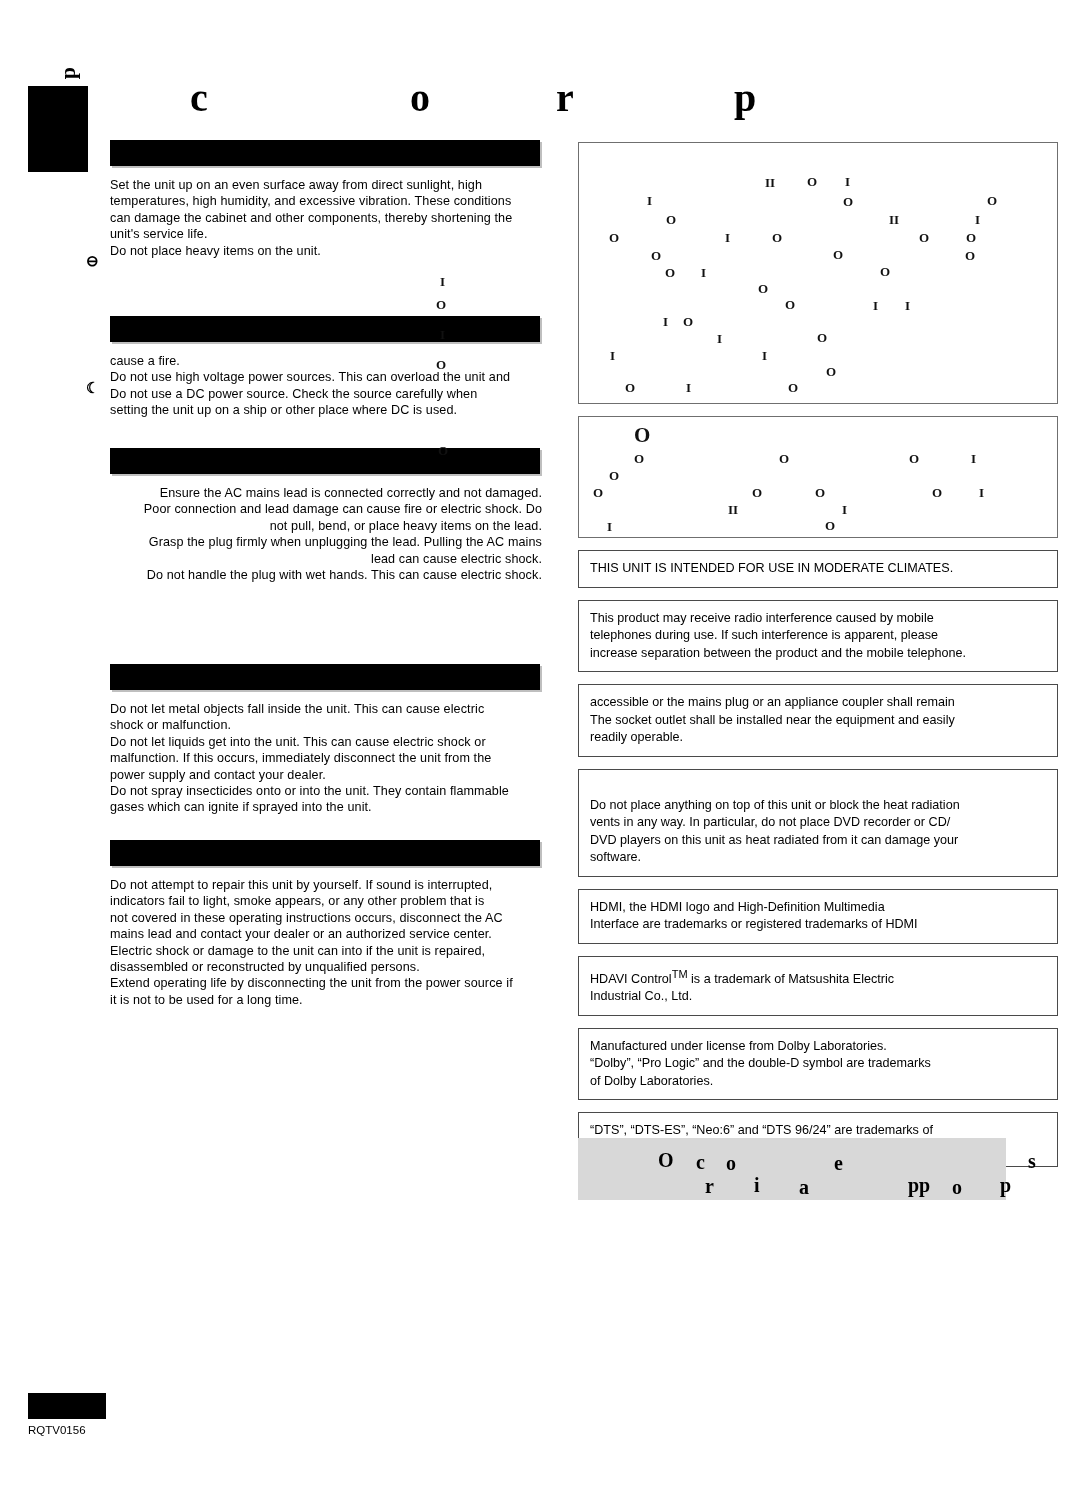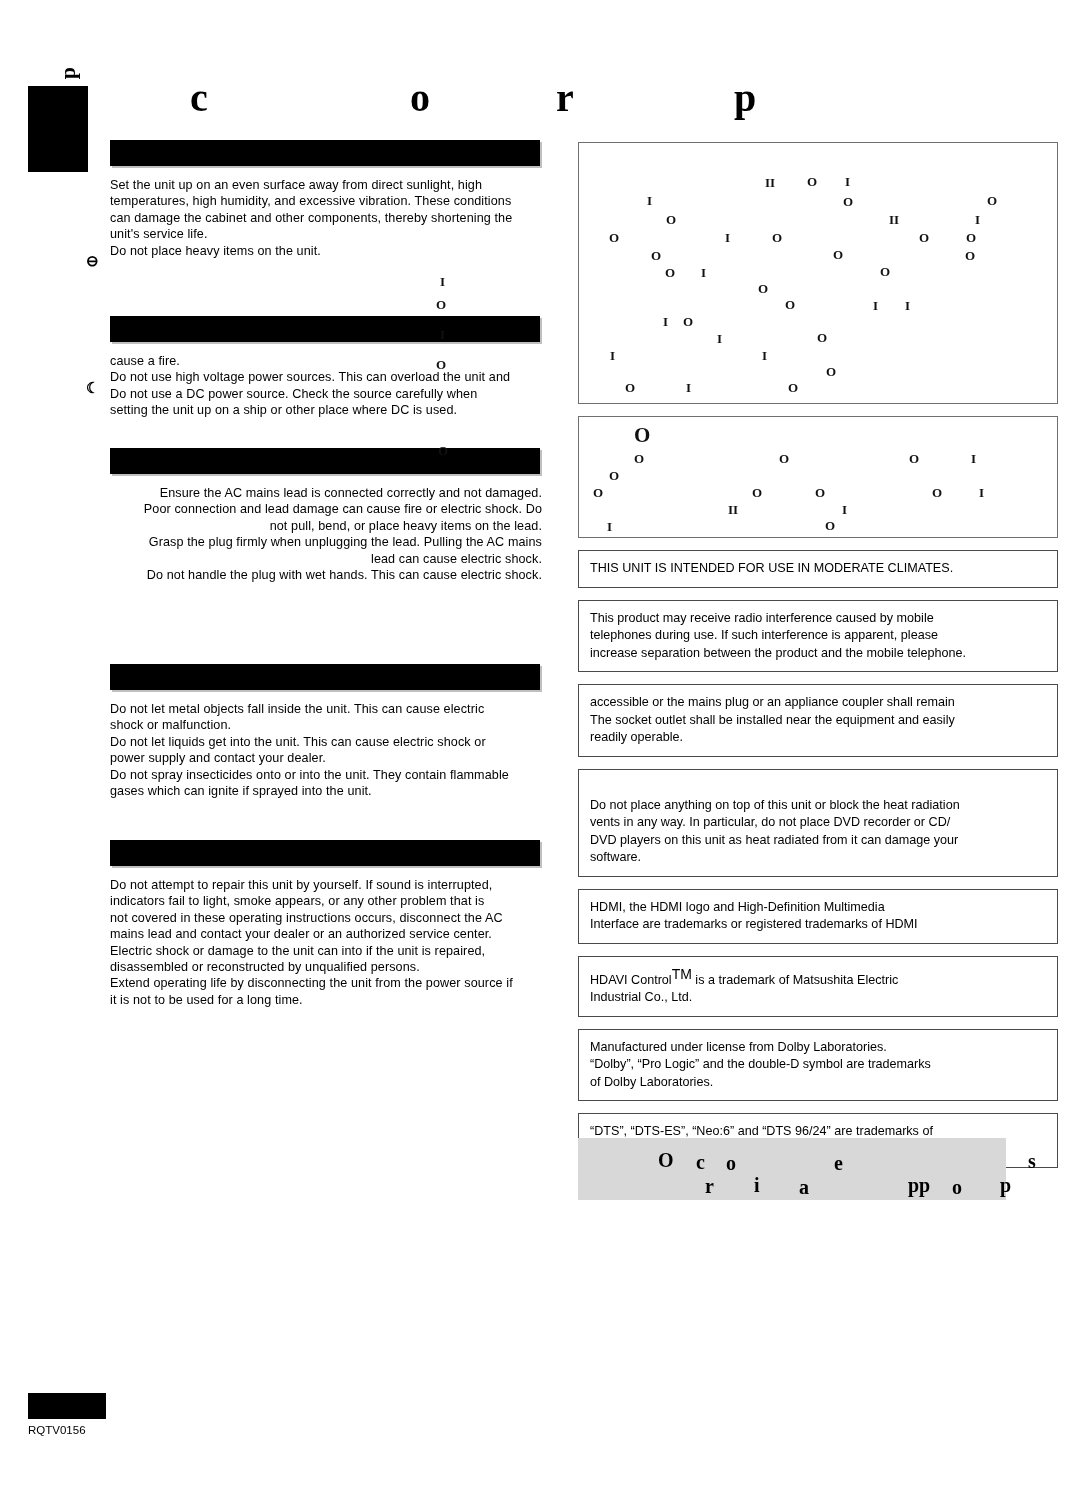--- a/index.html
+++ b/index.html
@@ -51,21 +51,21 @@
   
   .gray-banner{position:absolute;left:578px;top:1138px;width:428px;height:62px;
       background:#d8d8d8;}
   .gb{position:absolute;font-family:"Liberation Serif",serif;
       font-weight:bold;font-size:20px;line-height:1;color:#000;}
 
   
   .footer-block{position:absolute;left:28px;top:1393px;width:78px;height:26px;background:#000;}
   .footer-code{position:absolute;left:28px;top:1424px;font-size:11.5px;color:#000;}
 
-  .tm{font-size:14px;vertical-align:super;}
+  .tm{font-size:11px;vertical-align:super;}
 </style>
 </head>
 <body>
 
 <div class="page">
 
   <div class="margin-block" style="left:28px;top:86px;width:60px;height:86px;"></div>
   <div class="margin-rot-letter" style="left:62px;top:62px;">p</div>
 
   <div id="margin-glyph-layer">
@@ -110,20 +110,21 @@
           <p>lead can cause electric shock.</p>
           <p>Do not handle the plug with wet hands. This can cause electric shock.</p>
         </div>
       </div>
       <div class="sect" style="position: absolute; left: 0px; top: 508px; width: 432px; margin-top: 16px;">
         <div class="sect-bar"></div>
         <div class="sect-body">
           <p>Do not let metal objects fall inside the unit. This can cause electric</p>
           <p>shock or malfunction.</p>
           <p>Do not let liquids get into the unit. This can cause electric shock or</p>
+          <p>malfunction. If this occurs, immediately disconnect the unit from the</p>
           <p>power supply and contact your dealer.</p>
           <p>Do not spray insecticides onto or into the unit. They contain flammable</p>
           <p>gases which can ignite if sprayed into the unit.</p>
         </div>
       </div>
       <div class="sect" style="position: absolute; left: 0px; top: 700px; width: 432px;">
         <div class="sect-bar"></div>
         <div class="sect-body">
           <p>Do not attempt to repair this unit by yourself. If sound is interrupted,</p>
           <p>indicators fail to light, smoke appears, or any other problem that is</p>

